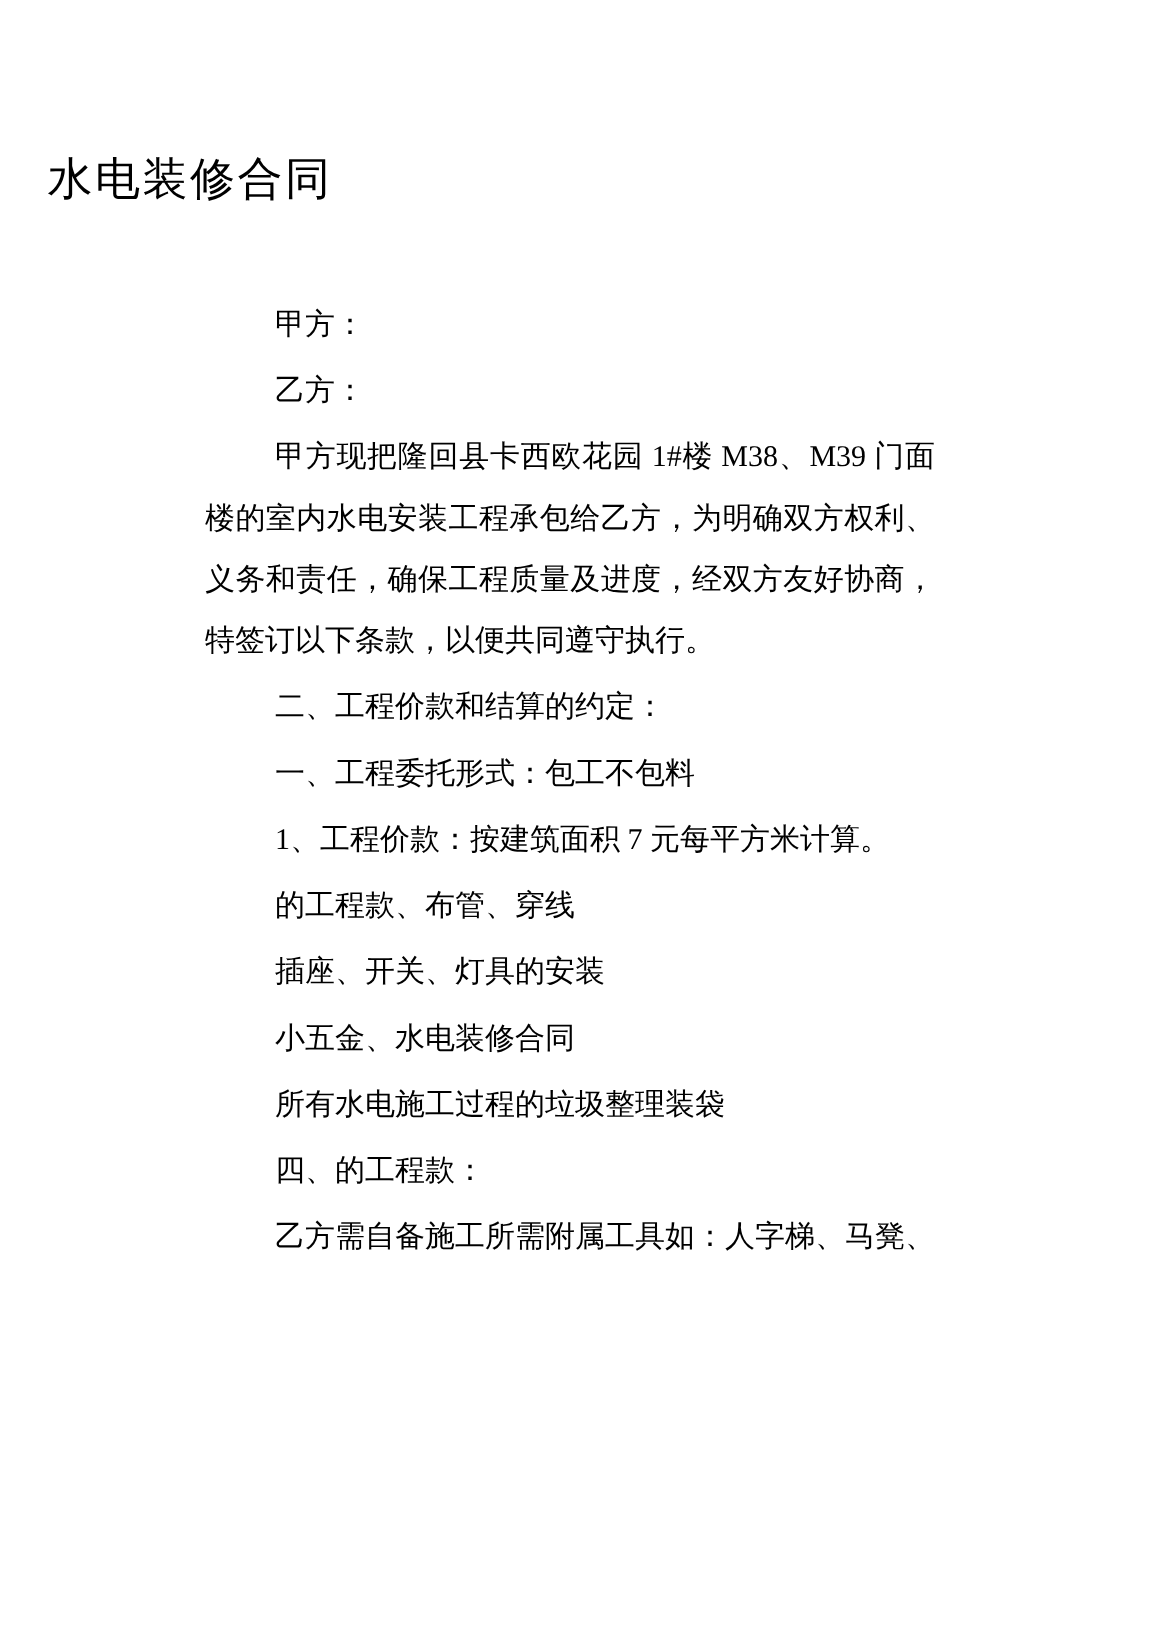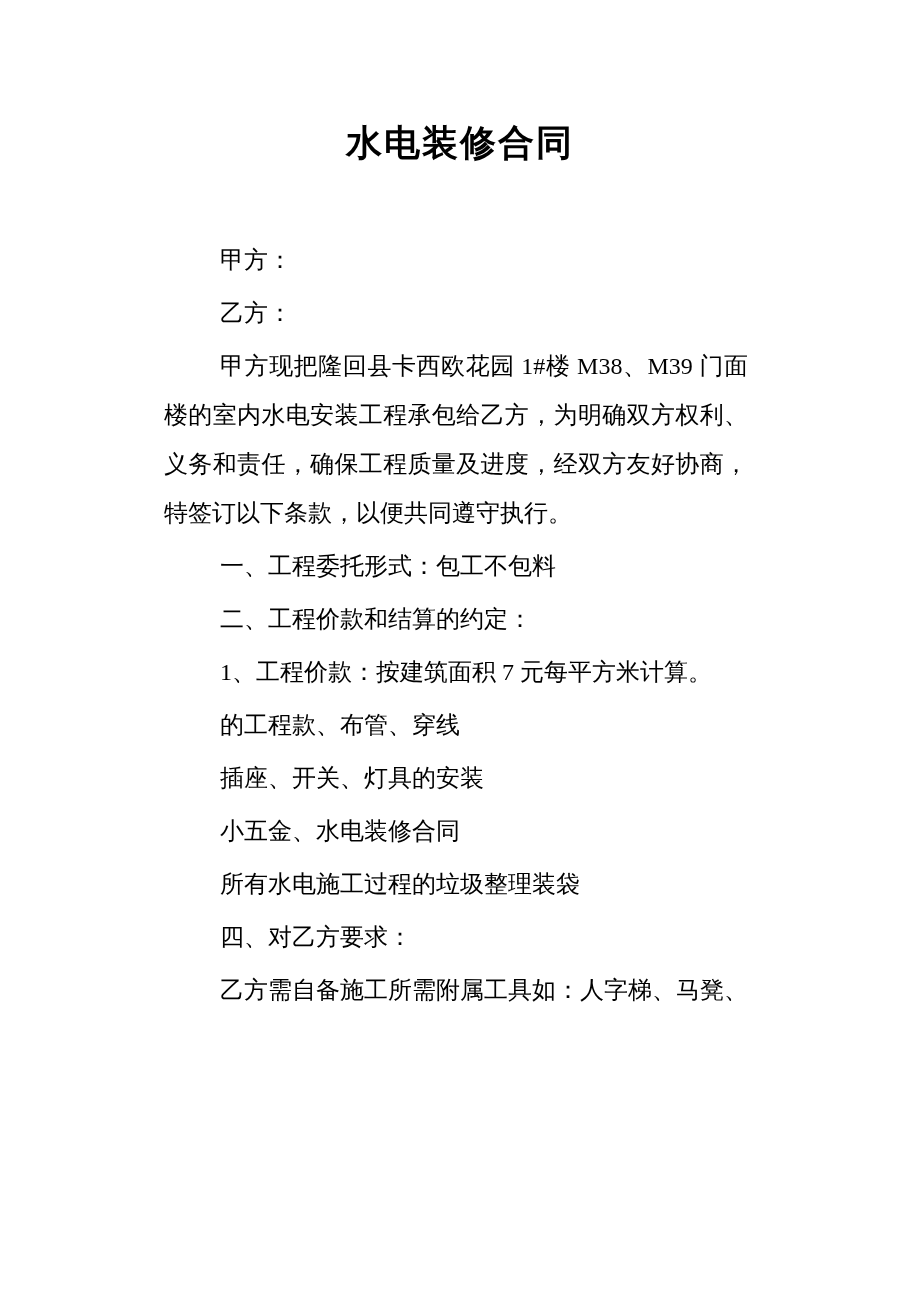--- a/index.html
+++ b/index.html
@@ -15,24 +15,24 @@
     background: #ffffff;
     color: #000000;
     font-family: "Liberation Serif", "DejaVu Serif", serif;
     overflow: hidden;
   }
   .doc-title {
     margin: 0;
     padding-top: 116px;
     font-size: 36px;
     line-height: 54px;
-    font-weight: bold;
-    text-align: center;
+    font-weight: normal;
     letter-spacing: 2px;
     color: #000000;
+    padding-left: 38px;
   }
   .doc-body {
     margin: 66px 168px 0 160px; 
   }
   .para {
     margin: 4px;
     padding: 0;
     font-size: 24px;
     line-height: 49px;
     text-align: justify;
@@ -43,23 +43,23 @@
 </style>
 </head>
 <body>
 
 <div class="page">
   <h1 class="doc-title">水电装修合同</h1>
   <div class="doc-body">
       <p class="para">甲方：</p>
       <p class="para">乙方：</p>
       <p class="para">甲方现把隆回县卡西欧花园 1#楼 M38、M39 门面楼的室内水电安装工程承包给乙方，为明确双方权利、义务和责任，确保工程质量及进度，经双方友好协商，特签订以下条款，以便共同遵守执行。</p>
+      <p class="para">二、工程价款和结算的约定：</p>
       <p class="para">一、工程委托形式：包工不包料</p>
-      <p class="para">二、工程价款和结算的约定：</p>
       <p class="para">1、工程价款：按建筑面积 7 元每平方米计算。</p>
       <p class="para">的工程款、布管、穿线</p>
       <p class="para">插座、开关、灯具的安装</p>
       <p class="para">小五金、水电装修合同</p>
       <p class="para">所有水电施工过程的垃圾整理装袋</p>
-      <p class="para">四、对乙方要求：</p>
+      <p class="para">四、的工程款：</p>
       <p class="para">乙方需自备施工所需附属工具如：人字梯、马凳、</p>
     </div>
 </div>
 
 </body></html>

